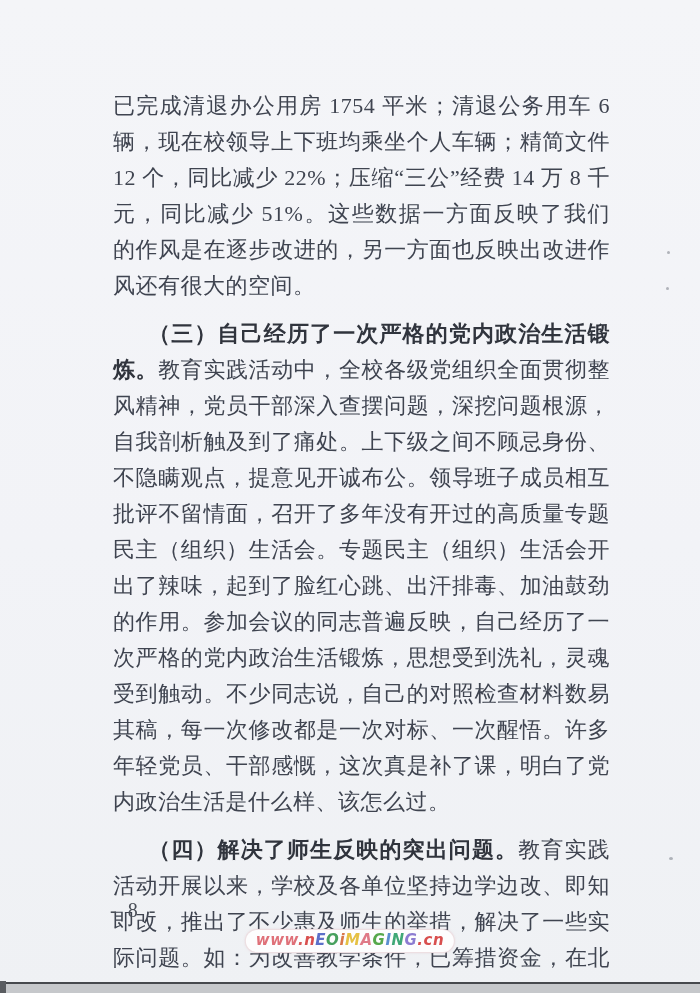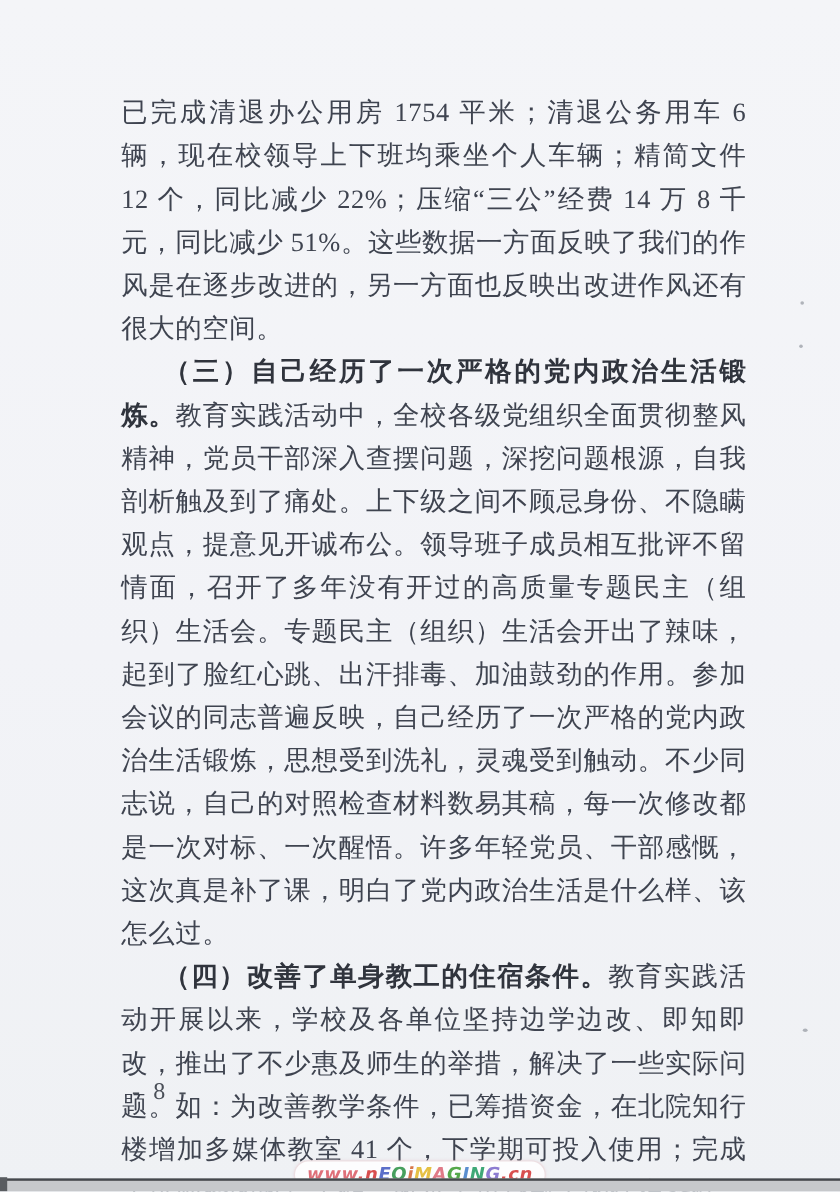--- a/index.html
+++ b/index.html
@@ -15,21 +15,21 @@
     overflow: hidden;
     font-family: "Liberation Serif", "DejaVu Serif", serif;
   }
   .text-block {
     position: absolute;
     left: 101px;
     top: 76px;
     width: 521px;
   }
   .para {
-    margin: 0;
+    margin: 12px;
     font-size: 22px;
     line-height: 36px;
     letter-spacing: 0.5px;
     color: #3f4450;
     text-align: justify;
     text-justify: inter-character;
   }
   .para.indent { text-indent: 1.6em; }
   .lead {
     font-weight: 700;
@@ -41,21 +41,21 @@
     left: 110px;
     top: 899px;
     font-size: 20px;
     letter-spacing: 3px;
     color: #4a4f58;
     font-family: "Liberation Serif", "DejaVu Serif", serif;
   }
   .watermark {
     position: absolute;
     left: 50%;
-    top: 968px;
+    top: 930px;
     transform: translateX(-50%);
     background: #fdfdfe;
     border-radius: 12px;
     padding: 2px 10px 3px;
     box-shadow: 0 0 0 1px #eddfe2, 0 0 3px rgba(215,170,180,0.7);
     white-space: nowrap;
     font-family: "DejaVu Sans", sans-serif;
     font-style: italic;
     font-weight: 700;
     font-size: 15px;
@@ -93,21 +93,21 @@
 </head>
 <body>
 
 <div class="scan">
 
   <div class="text-block">
     <p class="para"><b class="lead"></b><span>已完成清退办公用房 1754 平米；清退公务用车 6 辆，现在校领导上下班均乘坐个人车辆；精简文件 12 个，同比减少 22%；压缩“三公”经费 14 万 8 千元，同比减少 51%。这些数据一方面反映了我们的作风是在逐步改进的，另一方面也反映出改进作风还有很大的空间。</span></p>
 
     <p class="para indent"><b class="lead">（三）自己经历了一次严格的党内政治生活锻炼。</b><span>教育实践活动中，全校各级党组织全面贯彻整风精神，党员干部深入查摆问题，深挖问题根源，自我剖析触及到了痛处。上下级之间不顾忌身份、不隐瞒观点，提意见开诚布公。领导班子成员相互批评不留情面，召开了多年没有开过的高质量专题民主（组织）生活会。专题民主（组织）生活会开出了辣味，起到了脸红心跳、出汗排毒、加油鼓劲的作用。参加会议的同志普遍反映，自己经历了一次严格的党内政治生活锻炼，思想受到洗礼，灵魂受到触动。不少同志说，自己的对照检查材料数易其稿，每一次修改都是一次对标、一次醒悟。许多年轻党员、干部感慨，这次真是补了课，明白了党内政治生活是什么样、该怎么过。</span></p>
 
-    <p class="para indent"><b class="lead">（四）改善了单身教工的住宿条件。</b><span>教育实践活动开展以来，学校及各单位坚持边学边改、即知即改，推出了不少惠及师生的举措，解决了一些实际问题。如：为改善教学条件，已筹措资金，在北院知行楼增加多媒体教室 41 个，下学期可投入使用；完成了讲师楼的改造工作，改善了单身教工的住宿条件；投入 28 万元，建设了太阳能热水站，解决</span></p>
+    <p class="para indent"><b class="lead">（四）解决了师生反映的突出问题。</b><span>教育实践活动开展以来，学校及各单位坚持边学边改、即知即改，推出了不少惠及师生的举措，解决了一些实际问题。如：为改善教学条件，已筹措资金，在北院知行楼增加多媒体教室 41 个，下学期可投入使用；完成了讲师楼的改造工作，改善了单身教工的住宿条件；投入 28 万元，建设了太阳能热水站，解决</span></p>
   </div>
 
   <div class="page-number">- 8 -</div>
 
   <div class="watermark">
     <span id="wm-letters"><span style="color: rgb(223, 112, 121);">w</span><span style="color: rgb(223, 112, 121);">w</span><span style="color: rgb(223, 112, 121);">w</span><span style="color: rgb(216, 90, 90);">.</span><span style="color: rgb(216, 79, 79);">n</span><span style="color: rgb(91, 111, 201);">E</span><span style="color: rgb(71, 160, 94);">O</span><span style="color: rgb(216, 119, 74);">i</span><span style="color: rgb(229, 192, 68);">M</span><span style="color: rgb(224, 122, 136);">A</span><span style="color: rgb(85, 168, 75);">G</span><span style="color: rgb(90, 142, 207);">I</span><span style="color: rgb(63, 168, 119);">N</span><span style="color: rgb(140, 124, 209);">G</span><span style="color: rgb(216, 79, 79);">.</span><span style="color: rgb(216, 79, 79);">c</span><span style="color: rgb(216, 79, 79);">n</span></span>
   </div>
 
   <div class="speck s1"></div>
   <div class="speck s2"></div>

